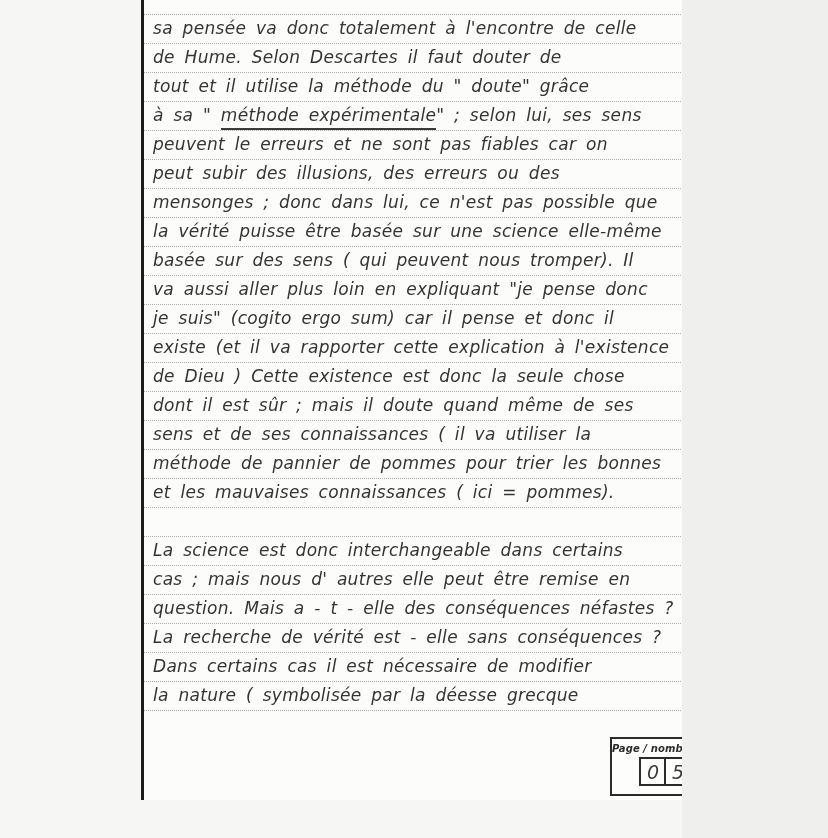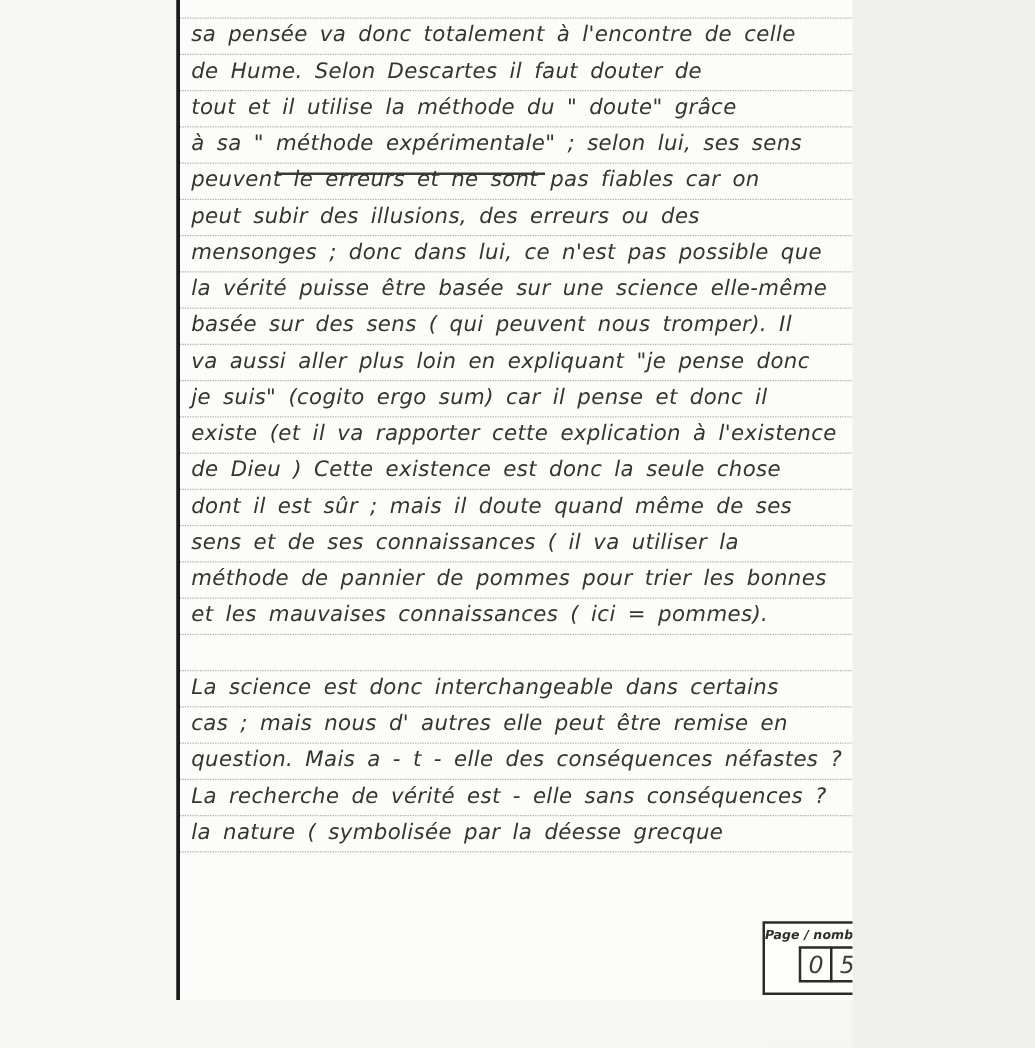--- a/index.html
+++ b/index.html
@@ -11,21 +11,21 @@
          box-sizing:border-box;}
   
   .writing-area{position:absolute;left:0;top:0;width:641px;height:800px;
                 border-right:2px solid #4c4c4c;box-sizing:border-box;}
   .hand-line{height:28px;line-height:27px;border-bottom:1px dotted #adadaa;
              padding-left:9px;font-style:italic;font-size:17px;color:#343432;
              letter-spacing:.3px;word-spacing:4px;white-space:nowrap;overflow:visible;
              font-family:"DejaVu Sans",sans-serif;}
   .top-spacer{height:14px;border-bottom:1px dotted #adadaa;}
   .line-gap{height:28px;border-bottom:1px dotted #adadaa;}
-  .phrase-underline{border-bottom:2px solid #3a3a38;padding-bottom:13px;text-align:center;}
+  .phrase-underline{border-bottom:2px solid #3a3a38;padding-bottom:3px;text-align:center;}
   
   .page-count-box{position:absolute;left:466px;top:737px;width:174px;height:59px;
                   border:2px solid #2b2b2b;background:#fdfdfc;box-sizing:border-box;
                   text-align:left;}
   .page-count-label{font-size:10px;font-style:italic;font-weight:bold;color:#2d2d2d;
                     margin-top:4px;letter-spacing:.1px;}
   .digit-row{display:flex;justify-content:center;align-items:center;margin-top:3px;}
   .digit-cell{width:27px;height:29px;border:2px solid #2b2b2b;box-sizing:border-box;
               display:inline-flex;align-items:center;justify-content:center;
               font-size:19px;color:#3d3d3b;background:#fdfdfc;font-style:italic;}
@@ -60,20 +60,21 @@
           <div class="hand-line">sens et de ses connaissances ( il va utiliser la</div>
           <div class="hand-line">méthode de pannier de pommes pour trier les bonnes</div>
           <div class="hand-line">et les mauvaises connaissances ( ici = pommes).</div>
         </div>
       <div class="line-gap"></div>
       <div class="paragraph" id="para-1">
           <div class="hand-line">La science est donc interchangeable dans certains</div>
           <div class="hand-line">cas ; mais nous d' autres elle peut être remise en</div>
           <div class="hand-line">question. Mais a - t - elle des conséquences néfastes ?</div>
           <div class="hand-line">La recherche de vérité est - elle sans conséquences ?</div>
+          <div class="hand-line">Dans certains cas il est nécessaire de modifier</div>
           <div class="hand-line">la nature ( symbolisée par la déesse grecque</div>
         </div>
     </div>
 
     <div class="page-count-box">
       <div class="page-count-label">Page / nombre total de pages</div>
       <div class="digit-row">
         <span class="digit-group">
           <span class="digit-cell">0</span>
           <span class="digit-cell">5</span>

